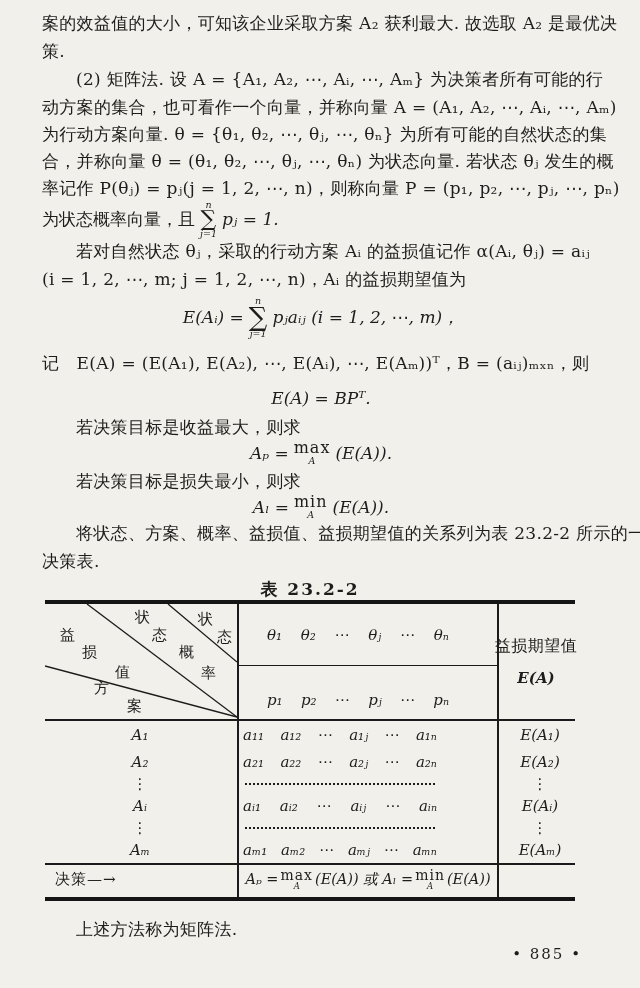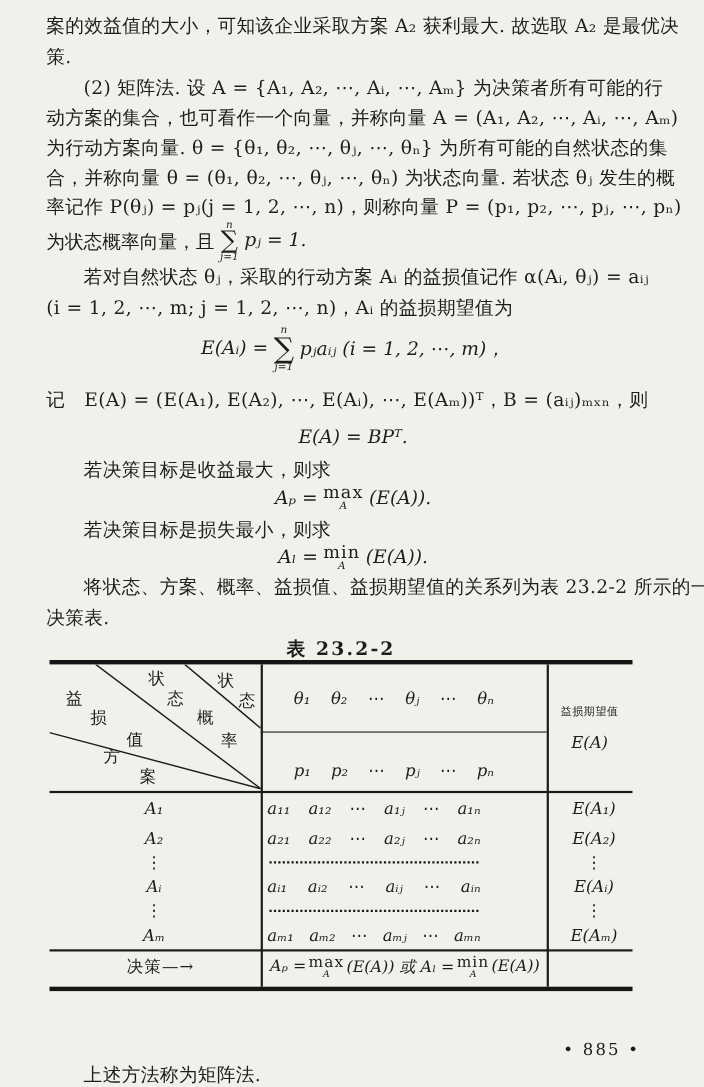--- a/index.html
+++ b/index.html
@@ -25,32 +25,32 @@
        border-top:4px solid #151515;border-bottom:4px solid #151515;font-size:15px;}
   .vline{position:absolute;top:0;bottom:0;width:1.6px;background:#1b1b1b;}
   .hline{position:absolute;height:1.8px;background:#1b1b1b;}
   .corner{position:absolute;left:0;top:0;width:192px;height:115px;}
   .corner svg{position:absolute;left:0;top:0;}
   .corner span{position:absolute;font-size:15px;line-height:1;}
   .headmid{position:absolute;left:192px;width:260px;display:flex;align-items:center;
            justify-content:space-between;font-style:italic;padding:0 48px 0 30px;box-sizing:border-box;}
   .rhead{position:absolute;left:452px;top:0;width:78px;height:115px;display:flex;flex-direction:column;
          align-items:center;justify-content:center;gap:12px;}
-  .rhead .t{font-size:10px;letter-spacing:0.5px;white-space:nowrap;}
-  .rhead .f{font-style:italic;font-weight:normal;}
+  .rhead .t{font-size:16px;letter-spacing:0.5px;white-space:nowrap;}
+  .rhead .f{font-style:italic;font-weight:bold;}
   .rows{position:absolute;left:0;top:117px;width:530px;}
   .trow{display:flex;align-items:center;height:27px;}
   .trow.dots{height:17px;}
   .c-plan{width:192px;text-align:center;font-style:italic;padding-left:16px;box-sizing:border-box;}
   .c-mid{width:260px;display:flex;justify-content:space-between;align-items:center;
          font-style:italic;padding:0 20px 0 24px;box-sizing:border-box;}
   .c-exp{width:78px;text-align:center;font-style:italic;padding-left:48px;}
   .dotline{width:100%;border-top:2.2px dotted #1b1b1b;margin:0 2px;}
   .decrow{position:absolute;left:0;top:261px;width:530px;height:28px;display:flex;align-items:center;}
-  .decrow .dlabel{width:192px;text-align:center;padding-left:10px;box-sizing:border-box;letter-spacing:1px;}
+  .decrow .dlabel{width:192px;padding-left:10px;box-sizing:border-box;letter-spacing:1px;}
   .decrow .dform{width:262px;display:flex;align-items:center;justify-content:center;
                  font-style:italic;font-size:14.5px;white-space:nowrap;}
   .decrow .stack{margin:0 2px;}
   .decrow .stack .op{font-size:14px;}
   .decrow .stack .lim{font-size:8.5px;}
   .pagenum{position:absolute;right:58px;top:945px;font-size:15px;letter-spacing:2px;}
   .caption{position:absolute;left:45px;width:530px;text-align:center;top:578px;letter-spacing:2px;}
   .bolder{font-weight:bold;}
 </style>
 </head>
@@ -251,15 +251,15 @@
       <span>(E(A)) 或 Aₗ =</span>
       <span class="stack">
         <span class="op">min</span>
         <span class="lim">A</span>
       </span>
       <span>(E(A))</span>
     </div>
   </div>
 </div>
 
-<div class="line indent" style="top:966px">上述方法称为矩阵法.</div>
+<div class="line indent" style="top:918px">上述方法称为矩阵法.</div>
 
 <div class="pagenum">• 885 •</div>
 
 </body></html>

